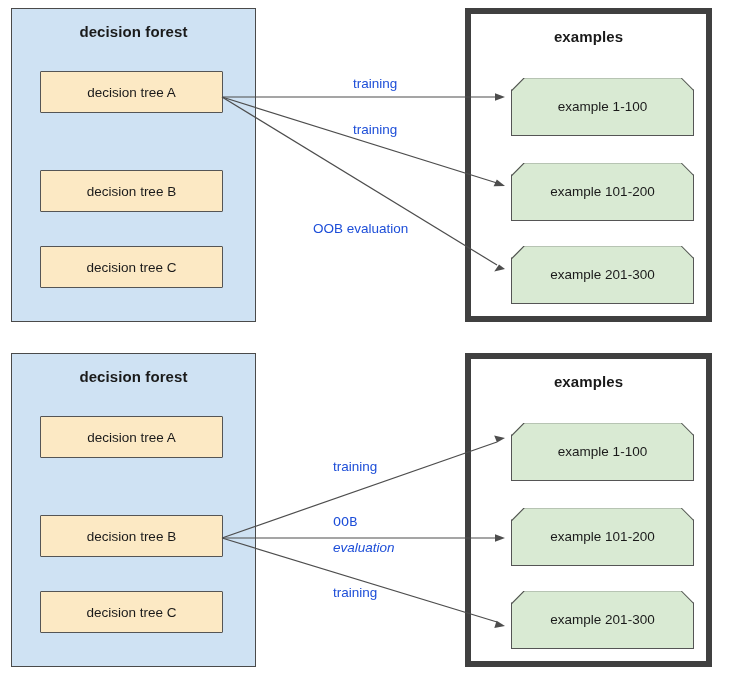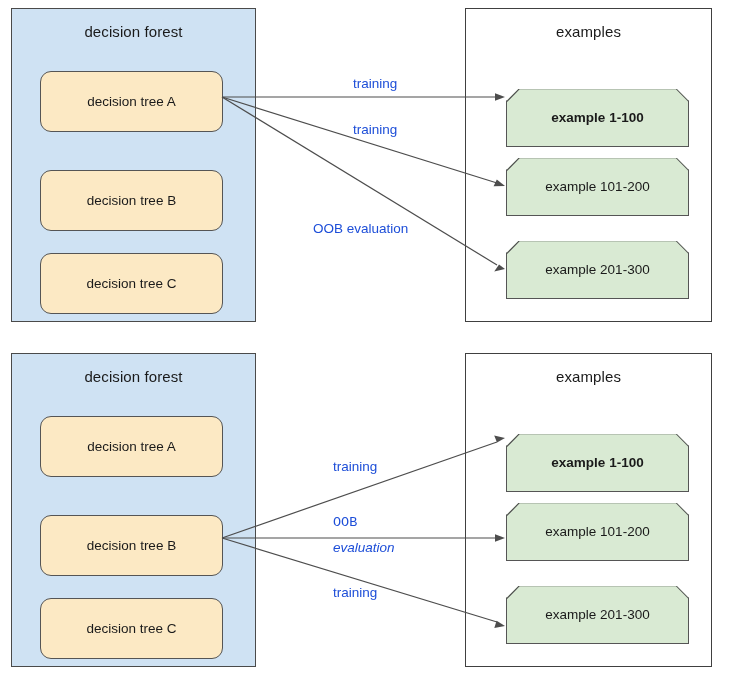--- a/index.html
+++ b/index.html
@@ -35,51 +35,51 @@
     border: 1px solid #4a4a4a;
     box-sizing: border-box;
   }
   .examples-box {
     position: absolute;
     left: 465px;
     top: 8px;
     width: 247px;
     height: 314px;
     background: #ffffff;
-    border: 1px solid #404040;
+    border: 6px solid #404040;
     box-sizing: border-box;
   }
   .box-title {
     position: absolute;
     left: 0;
     top: 14px;
     width: 100%;
     text-align: center;
     font-size: 15px;
-    font-weight: normal;
+    font-weight: bold;
     letter-spacing: 0.1px;
   }
 
   .tree-node {
     position: absolute;
     left: 28px;
     width: 183px;
-    height: 61px;
+    height: 42px;
     background: #fce9c4;
     border: 1.3px solid #555555;
-    border-radius: 11px;
+    border-radius: 1px;
     box-sizing: border-box;
     display: flex;
     align-items: center;
     justify-content: center;
     font-size: 13.5px;
   }
   .tree-node.n0 { top: 62px; }
   .tree-node.n1 { top: 161px; }
-  .tree-node.n2 { top: 244px; text-align: center; }
+  .tree-node.n2 { top: 237px; text-align: center; }
 
   .example-node {
     position: absolute;
     left: 40px;
     width: 183px;
     height: 58px;
     display: flex;
     align-items: center;
     justify-content: center;
     font-size: 13.5px;
@@ -89,21 +89,21 @@
     border-top: none;
     clip-path: polygon(0 12px, 12px 0, calc(100% - 12px) 0, 100% 12px, 100% 100%, 0 100%);
   }
   .example-node .chamfer-edge {
     position: absolute;
     left: -1.3px; top: -1.3px;
     width: calc(100% + 2.6px);
     height: 16px;
     pointer-events: none;
   }
-  .example-node.e0 { top: 80px; font-weight: bold; }
+  .example-node.e0 { top: 64px; }
   .example-node.e1 { top: 149px; }
   .example-node.e2 { top: 232px; }
 
   svg.edges {
     position: absolute;
     left: 0; top: 0;
     width: 737px;
     height: 340px;
     overflow: visible;
     pointer-events: none;

